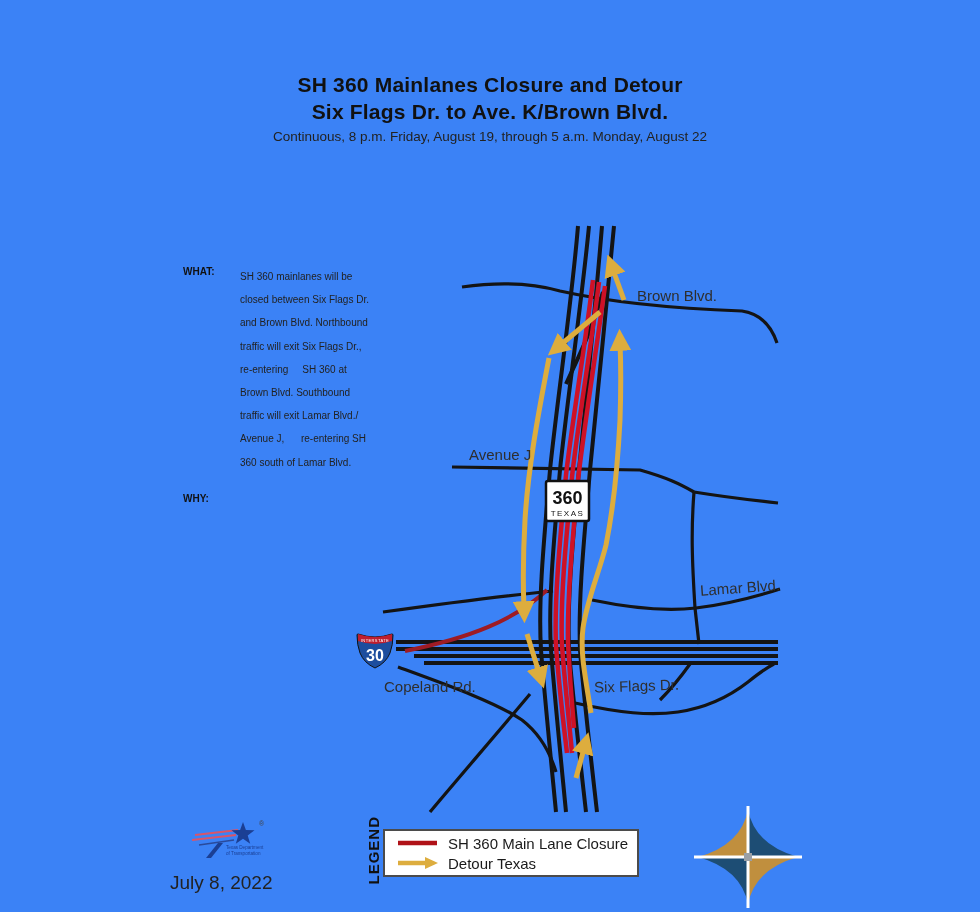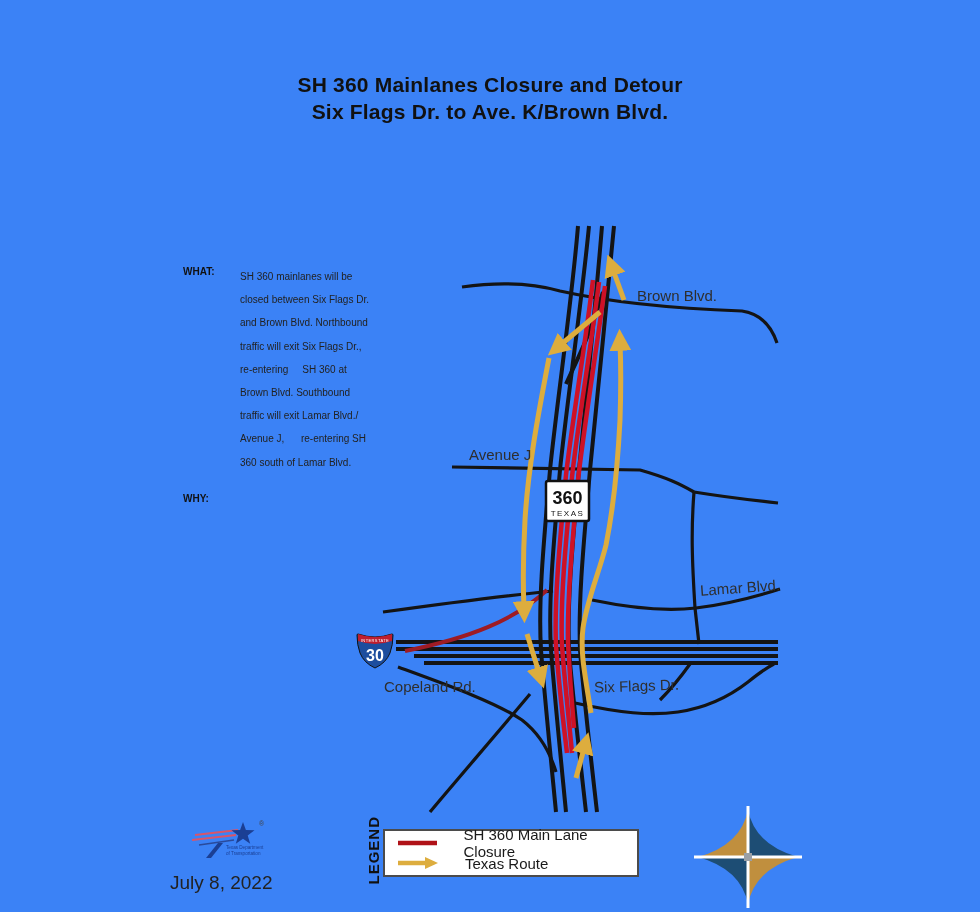--- a/index.html
+++ b/index.html
@@ -12,35 +12,36 @@
   .title-line{left:0;right:0;text-align:center;font-weight:bold;font-size:21px;letter-spacing:.2px;color:#111;}
   .subtitle{left:0;right:0;text-align:center;font-size:13.5px;color:#222;}
   .block-label{font-size:10px;font-weight:bold;color:#111;}
   .block-text{font-size:10px;line-height:23.2px;color:#222;white-space:pre-wrap;width:255px;}
   #map-svg{left:0;top:0;}
   .street-label{font-size:15px;fill:#2e2e2e;}
   #legend-box{
     left:383px;top:829px;width:256px;height:48px;border:2px solid #4b4b4b;background:#fff;
     display:flex;flex-direction:column;justify-content:center;gap:1px;padding-left:12px;box-sizing:border-box;
   }
-  .legend-row{display:flex;align-items:center;gap:26px;height:19px;}
+  .legend-row{display:flex;align-items:center;gap:9px;height:19px;}
   .legend-row span{font-size:15px;color:#1a1a1a;}
   #legend-title{
     left:346px;top:849px;width:54px;text-align:center;font-size:15px;font-weight:bold;
     letter-spacing:1px;color:#111;transform:rotate(-90deg);
   }
   #footer-date{left:170px;top:872px;font-size:19px;color:#222;}
 </style>
 </head>
 <body>
 
 <div id="page">
 
   <div class="abs title-line" style="top:73px;">SH 360 Mainlanes Closure and Detour</div>
   <div class="abs title-line" style="top:100px;">Six Flags Dr. to Ave. K/Brown Blvd.</div>
+  <div class="abs subtitle" style="top:129px;">Continuous, 8 p.m. Friday, August 19, through 5 a.m. Monday, August 22</div>
 
   <div class="abs block-label" style="left:183px;top:266px;">WHAT:</div>
   <div class="abs block-text" style="left:240px;top:265px;">SH 360 mainlanes will be
 closed between Six Flags Dr.
 and Brown Blvd. Northbound
 traffic will exit Six Flags Dr.,
 re-entering     SH 360 at
 Brown Blvd. Southbound
 traffic will exit Lamar Blvd./
 Avenue J,      re-entering SH
@@ -142,19 +143,19 @@
       <svg width="42" height="10">
         <line x1="1" y1="5" x2="40" y2="5" stroke="#b01218" stroke-width="4.5"></line>
       </svg>
       <span>SH 360 Main Lane Closure</span>
     </div>
     <div class="legend-row">
       <svg width="42" height="12">
         <line x1="1" y1="6" x2="29" y2="6" stroke="#ddad3e" stroke-width="4.5"></line>
         <polygon points="28,0 41,6 28,12" fill="#ddad3e"></polygon>
       </svg>
-      <span>Texas Route</span>
+      <span>Detour Texas</span>
     </div>
   </div>
 
   <div class="abs" id="footer-date">July 8, 2022</div>
 
 </div>
 
 </body></html>

